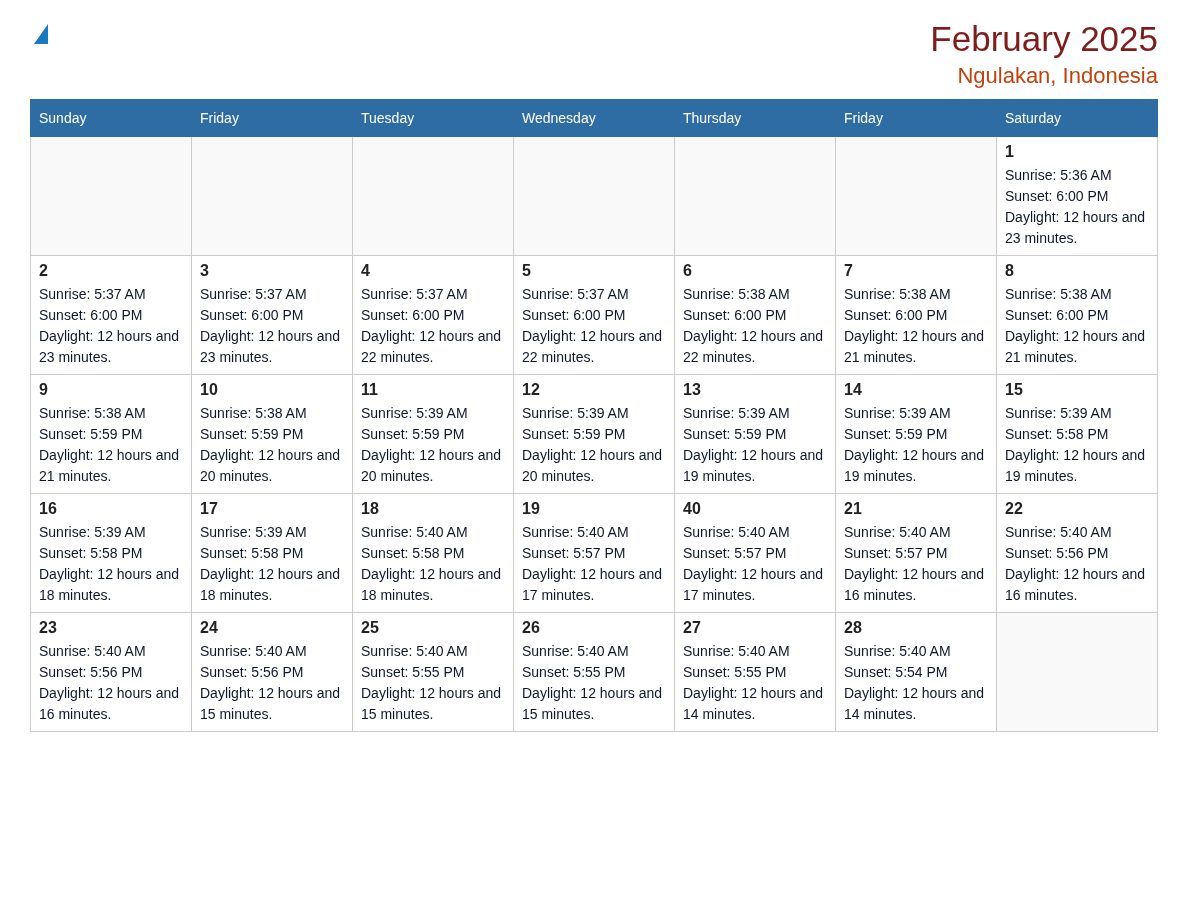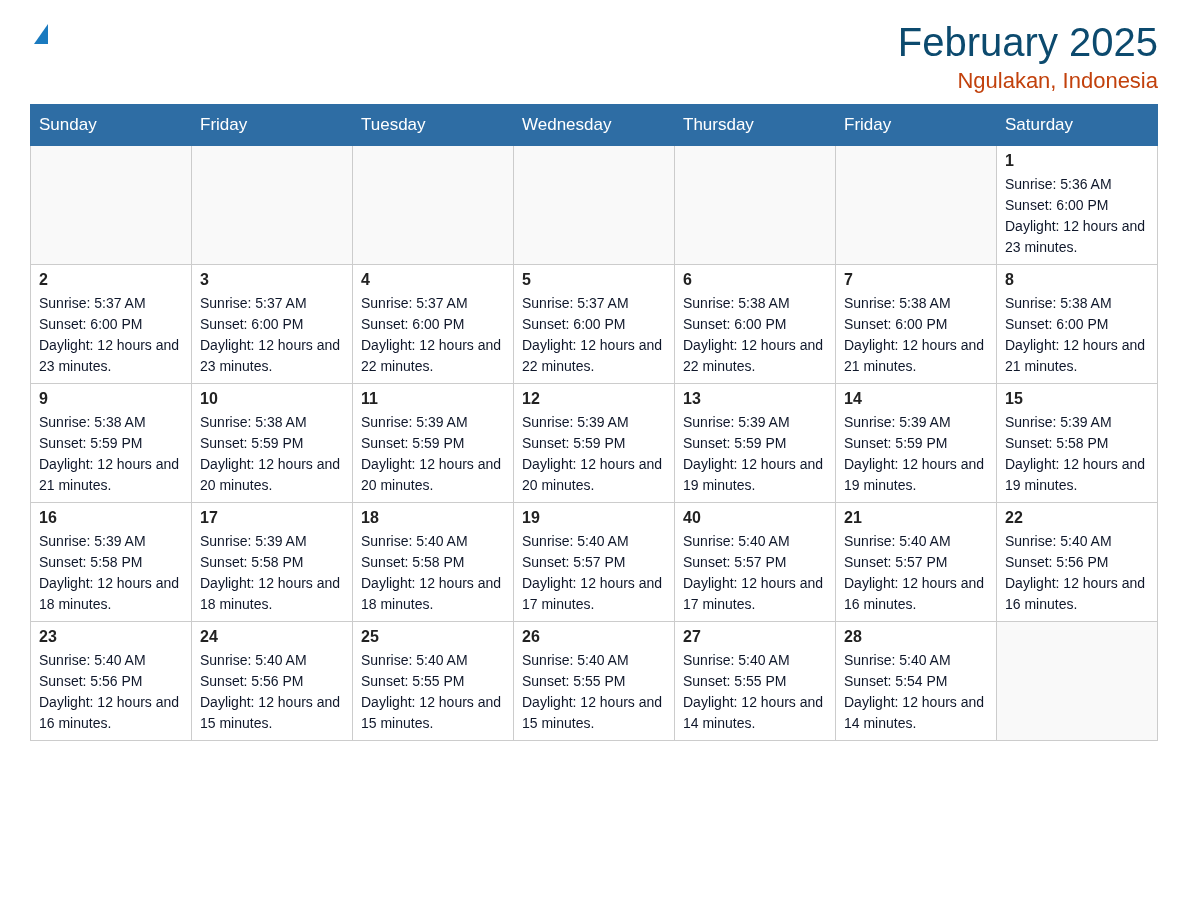--- a/index.html
+++ b/index.html
@@ -47,39 +47,39 @@
     }
     .logo-word-wrap {
       display: flex;
       flex-direction: column;
       align-items: flex-start;
     }
     .title-section {
       text-align: right;
     }
     .calendar-title {
-      font-size: 40px;
+      font-size: 35px;
       font-weight: normal;
-      color: #0c4a6e;
+      color: #7f1d1d;
       line-height: 1.1;
     }
     .calendar-subtitle {
       font-size: 22px;
       color: #c2410c;
       margin-top: 4px;
     }
     table {
       width: 100%;
       border-collapse: collapse;
       margin-top: 10px;
     }
     th {
       background-color: #2e6da4;
       color: #fff;
-      font-size: 17px;
+      font-size: 14px;
       font-weight: normal;
       padding: 10px 8px;
       text-align: left;
       border: 1px solid #2e6da4;
     }
     td {
       border: 1px solid #ccc;
       vertical-align: top;
       padding: 6px 8px;
       width: 14.28%;

